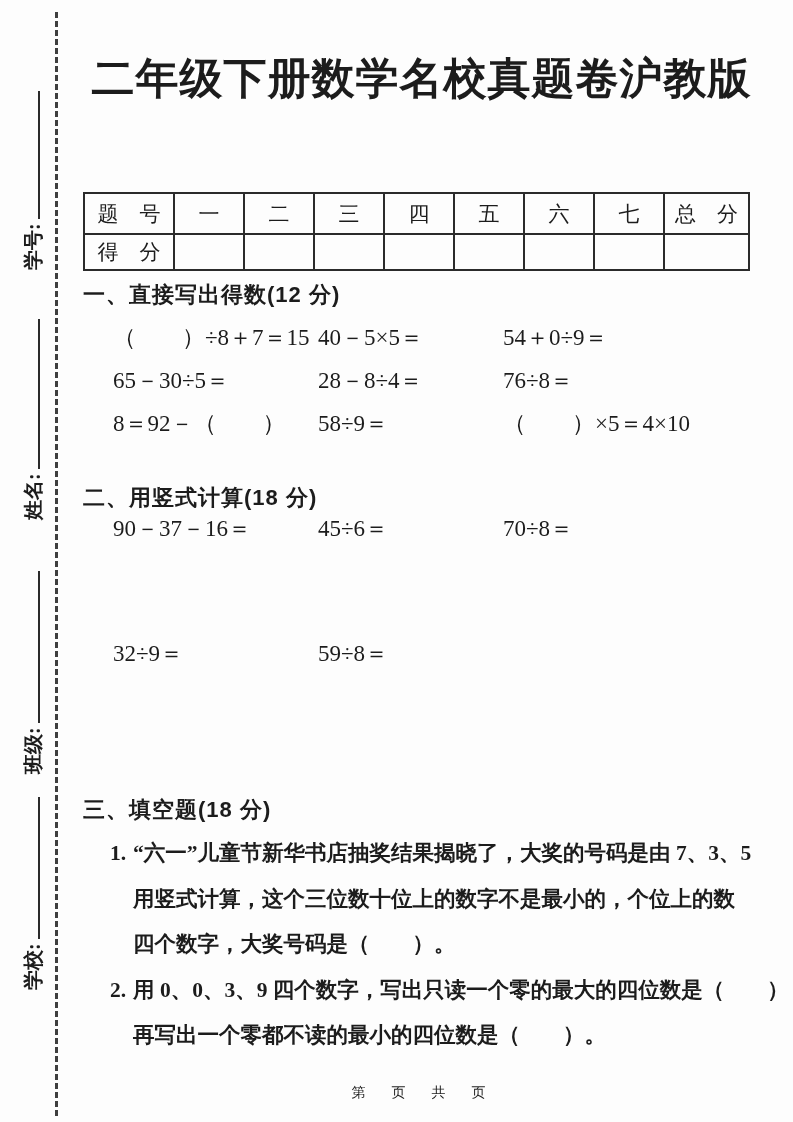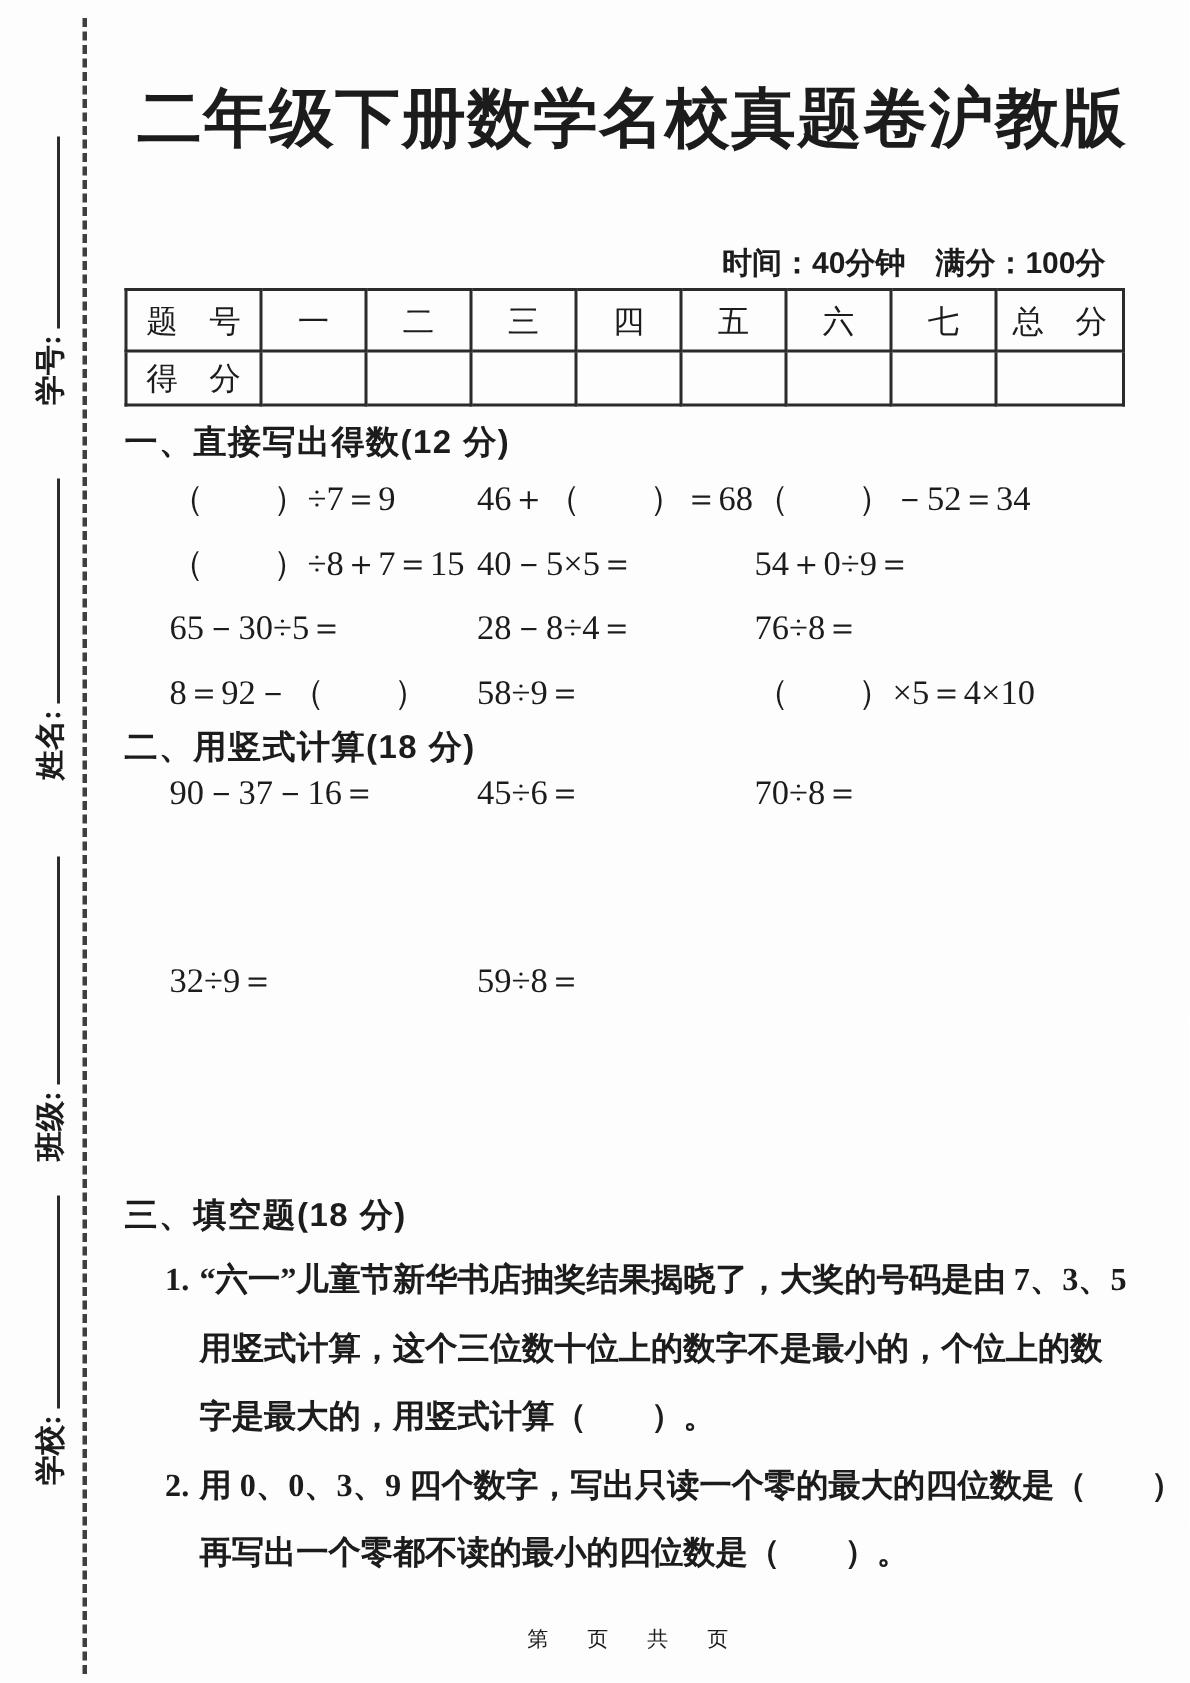--- a/index.html
+++ b/index.html
@@ -93,21 +93,20 @@
     <span class="vlabel">姓名:</span><span class="vblank"></span>
   </div>
   <div class="vfield f3">
     <span class="vlabel">班级:</span><span class="vblank"></span>
   </div>
   <div class="vfield f4">
     <span class="vlabel">学校:</span><span class="vblank"></span>
   </div>
 
   <div class="title">二年级下册数学名校真题卷沪教版</div>
-  <div class="exam-info">时间：40分钟　满分：100分</div>
 
   <table class="score">
     <tbody>
         <tr class="hdr">
       <td class="c-first">题　号</td>
       <td class="c-mid">一</td>
       <td class="c-mid">二</td>
       <td class="c-mid">三</td>
       <td class="c-mid">四</td>
       <td class="c-mid">五</td>
@@ -124,25 +123,20 @@
       <td></td>
       <td></td>
       <td></td>
       <td></td>
     </tr>
   </tbody>
     </table>
 
   <div class="section sec1">
     <div class="sec-heading">一、直接写出得数(12 分)</div>
-    <div class="prow first">
-      <span>（　　）÷7＝9</span>
-      <span>46＋（　　）＝68</span>
-      <span>（　　）－52＝34</span>
-    </div>
     <div class="prow">
       <span>（　　）÷8＋7＝15</span>
       <span>40－5×5＝</span>
       <span>54＋0÷9＝</span>
     </div>
     <div class="prow">
       <span>65－30÷5＝</span>
       <span>28－8÷4＝</span>
       <span>76÷8＝</span>
     </div>
@@ -165,21 +159,21 @@
       <span>59÷8＝</span>
     </div>
   </div>
 
   <div class="section sec3">
     <div class="sec-heading">三、填空题(18 分)</div>
     <div class="question q1">
       <span class="qnum">1.</span>
       <div class="qline">“六一”儿童节新华书店抽奖结果揭晓了，大奖的号码是由 7、3、5</div>
       <div class="qline">用竖式计算，这个三位数十位上的数字不是最小的，个位上的数</div>
-      <div class="qline">字是最大的，用竖式计算（　　）。</div>
+      <div class="qline">四个数字，大奖号码是（　　）。</div>
     </div>
     <div class="question q2">
       <span class="qnum">2.</span>
       <div class="qline">用 0、0、3、9 四个数字，写出只读一个零的最大的四位数是（　　），</div>
       <div class="qline">再写出一个零都不读的最小的四位数是（　　）。</div>
     </div>
   </div>
 
   <div class="footer">第　页　共　页</div>
 

